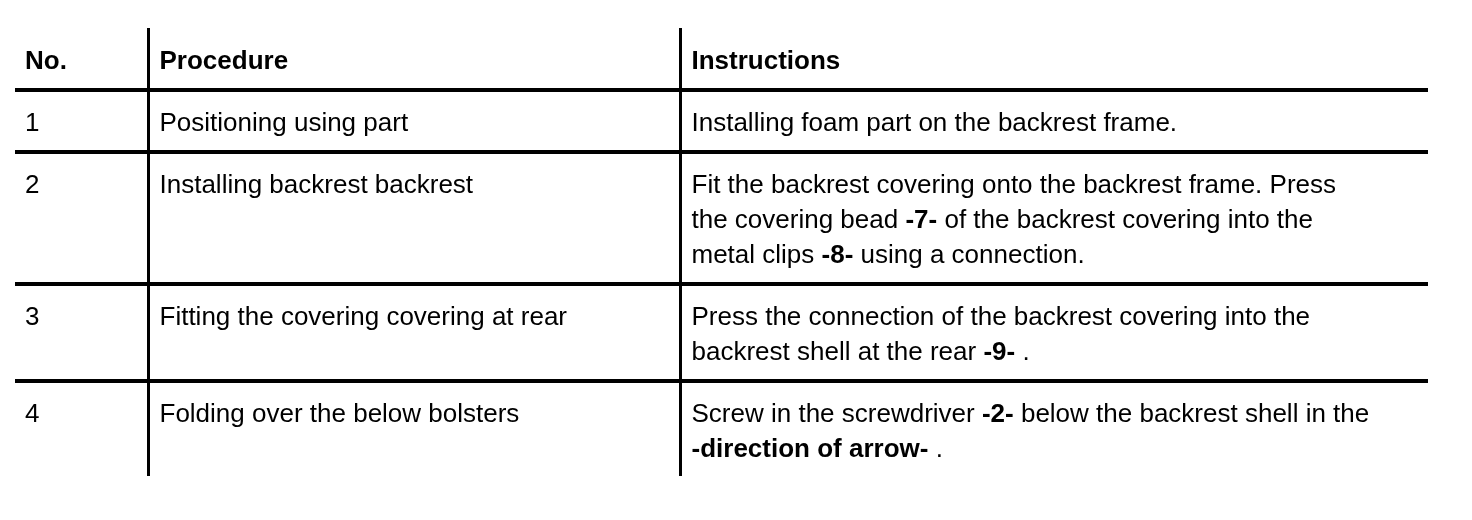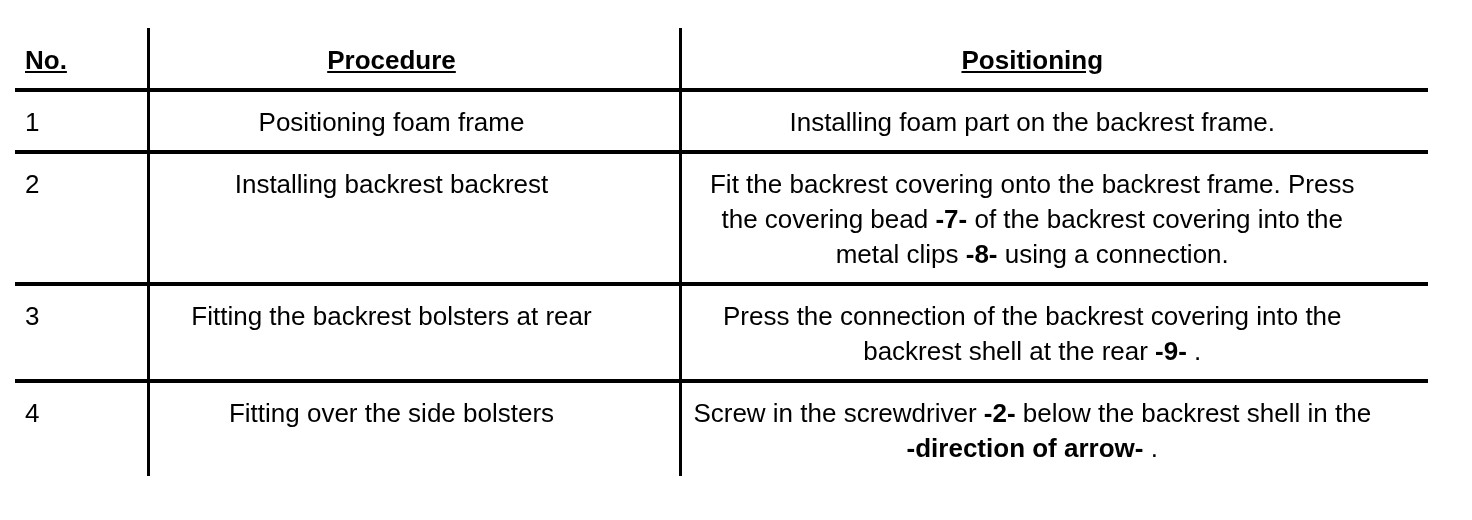--- a/index.html
+++ b/index.html
@@ -26,23 +26,23 @@
   col.c-no    { width: 133px; }
   col.c-proc  { width: 532px; }
   col.c-instr { width: 748px; }
   th, td {
     vertical-align: top;
     text-align: left;
     padding: 13px 55px 10px 10px;
     font-weight: normal;
     word-spacing: normal;
   }
-  th { font-weight: bold; padding-top: 15px; text-decoration: underline; }
+  th { font-weight: bold; padding-top: 15px; }
   
-  th + th, td + td { border-left: 3px solid #000000; text-align: center; }
+  th + th, td + td { border-left: 3px solid #000000; }
   
   thead th { border-bottom: 4px solid #000000; }
   tbody td { border-bottom: 4px solid #000000; }
   tbody tr:last-child td { border-bottom: none; }
   tr.hdr { height: 62px; }
   tr.r1  { height: 60px; }
   tr.r2  { height: 122px; }
   tr.r3  { height: 92px; }
   tr.r4  { height: 85px; }
   .ref { font-weight: bold; }
@@ -54,39 +54,39 @@
   <table class="proc-table">
     <colgroup>
       <col class="c-no">
         <col class="c-proc">
         <col class="c-instr">
     </colgroup>
     <thead>
       <tr class="hdr">
         <th>No.</th>
         <th>Procedure</th>
-        <th>Positioning</th>
+        <th>Instructions</th>
       </tr>
     </thead>
     <tbody>
       <tr class="r1">
         <td>1</td>
-        <td>Positioning foam frame</td>
+        <td>Positioning using part</td>
         <td><span>Installing foam part on the backrest frame.</span><span class="ref"></span><span></span><span class="ref"></span><span></span></td>
       </tr>
       <tr class="r2">
         <td>2</td>
         <td>Installing backrest backrest</td>
         <td><span>Fit the backrest covering onto the backrest frame. Press the covering bead </span><span class="ref">-7-</span><span> of the backrest covering into the metal clips </span><span class="ref">-8-</span><span> using a connection.</span></td>
       </tr>
       <tr class="r3">
         <td>3</td>
-        <td>Fitting the backrest bolsters at rear</td>
+        <td>Fitting the covering covering at rear</td>
         <td><span>Press the connection of the backrest covering into the backrest shell at the rear </span><span class="ref">-9-</span><span> .</span><span class="ref"></span><span></span></td>
       </tr>
       <tr class="r4">
         <td>4</td>
-        <td>Fitting over the side bolsters</td>
+        <td>Folding over the below bolsters</td>
         <td><span>Screw in the screwdriver </span><span class="ref">-2-</span><span> below the backrest shell in the </span><span class="ref">-direction of arrow-</span><span> .</span></td>
       </tr>
     </tbody>
   </table>
 </div>
 
 </body></html>

